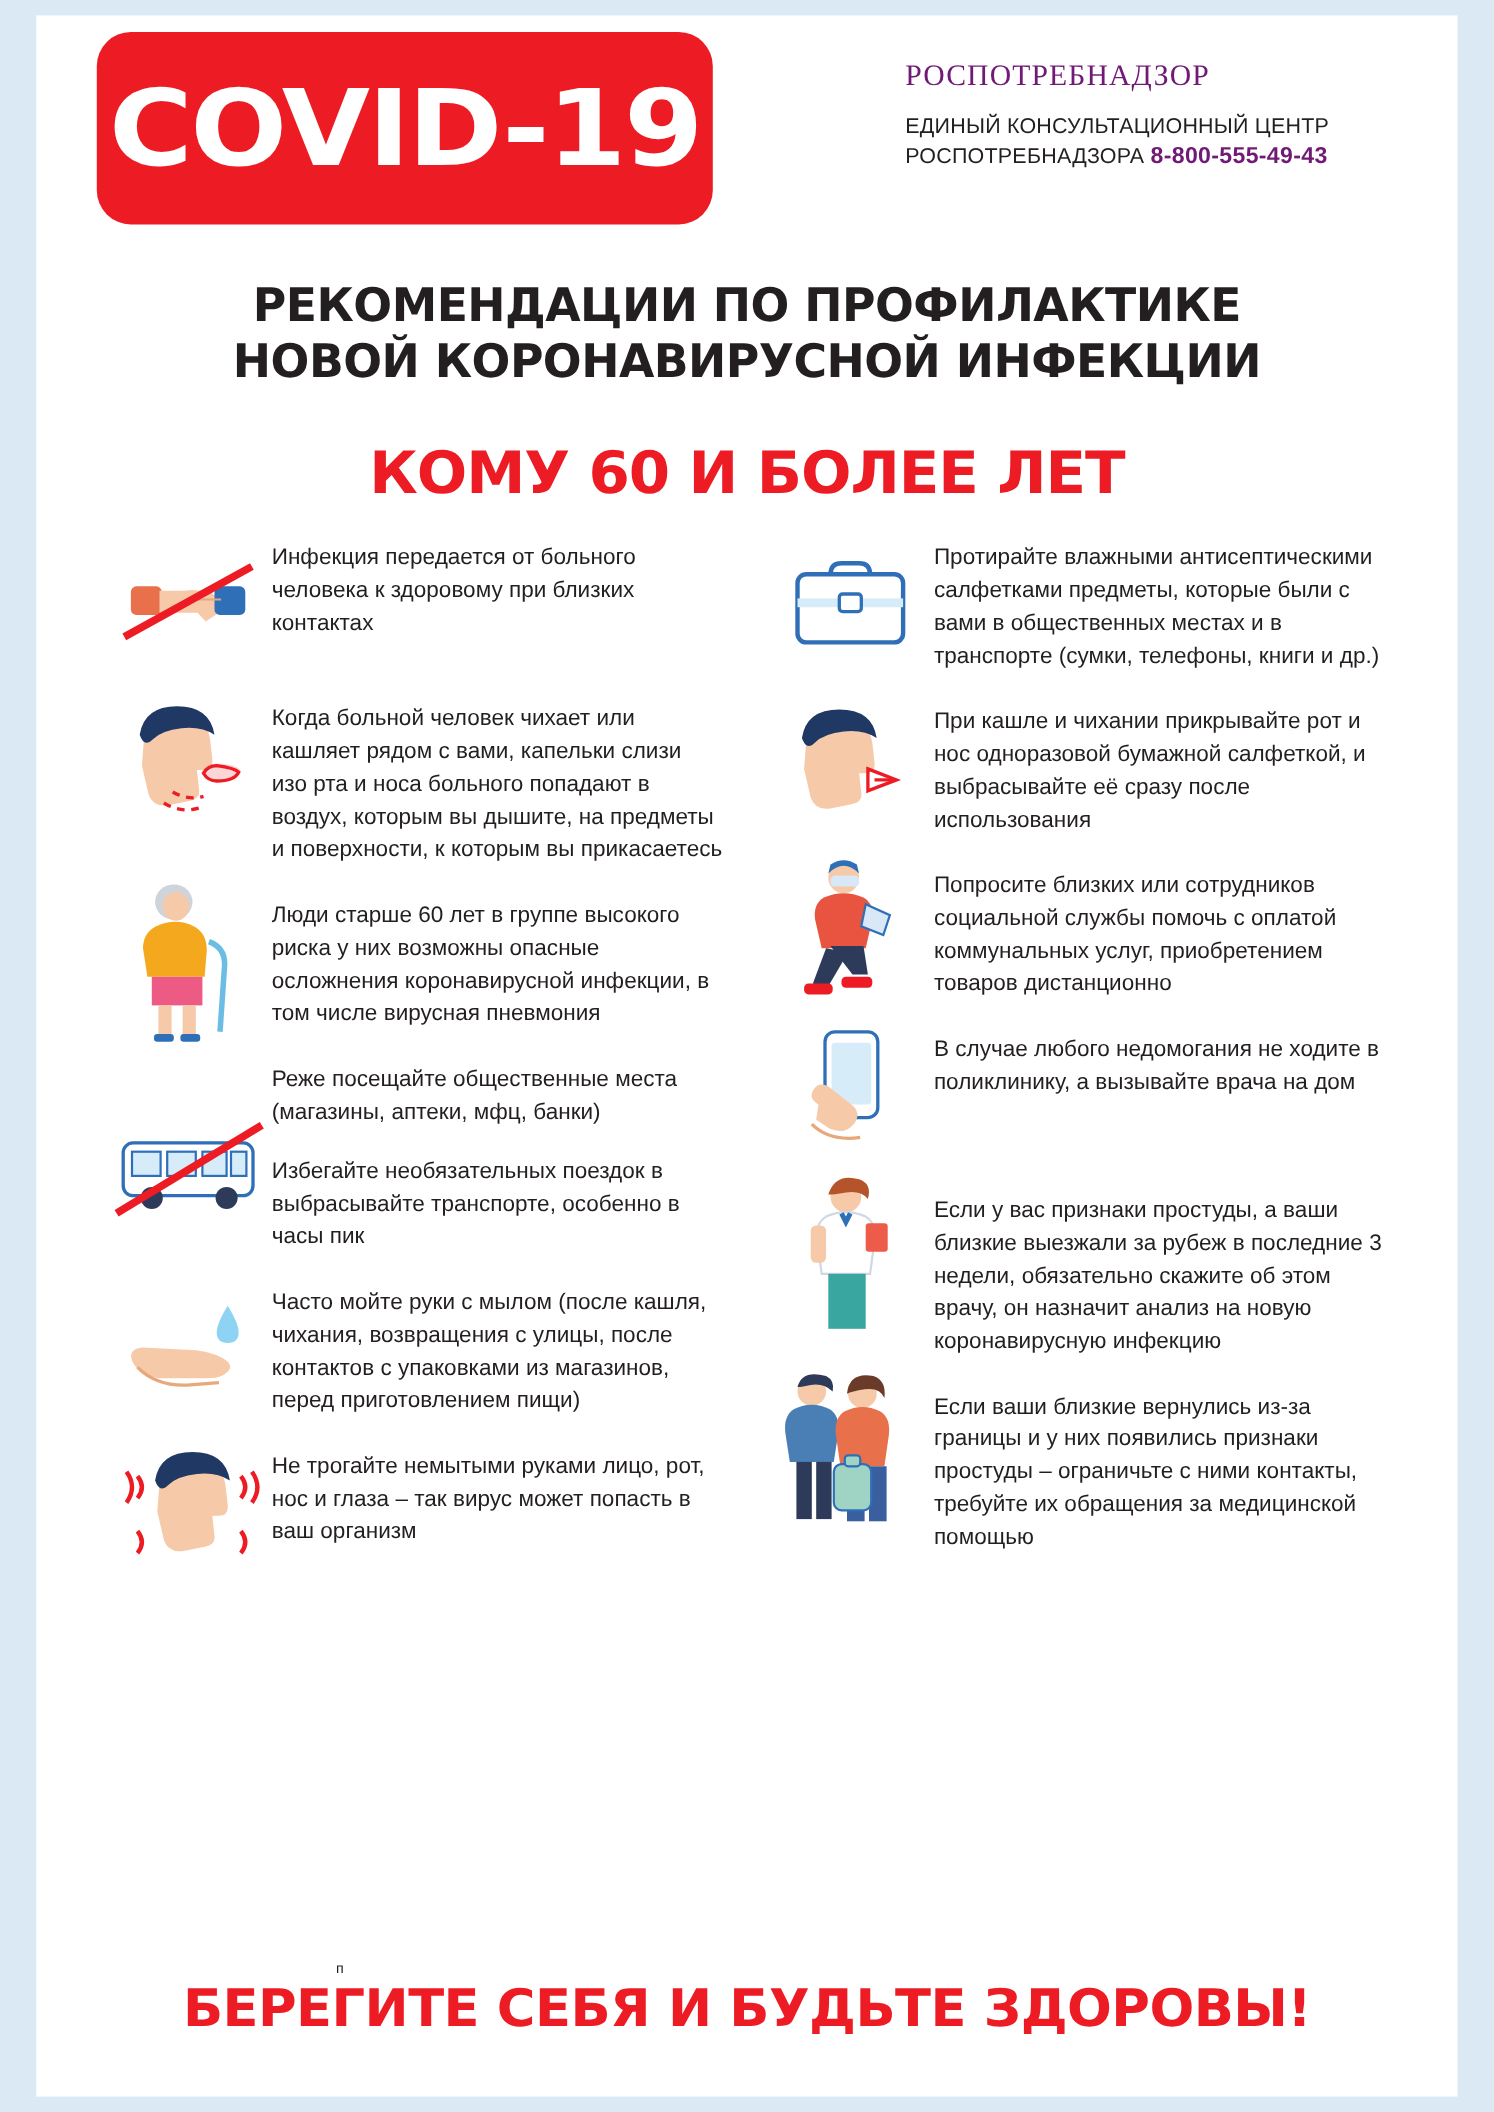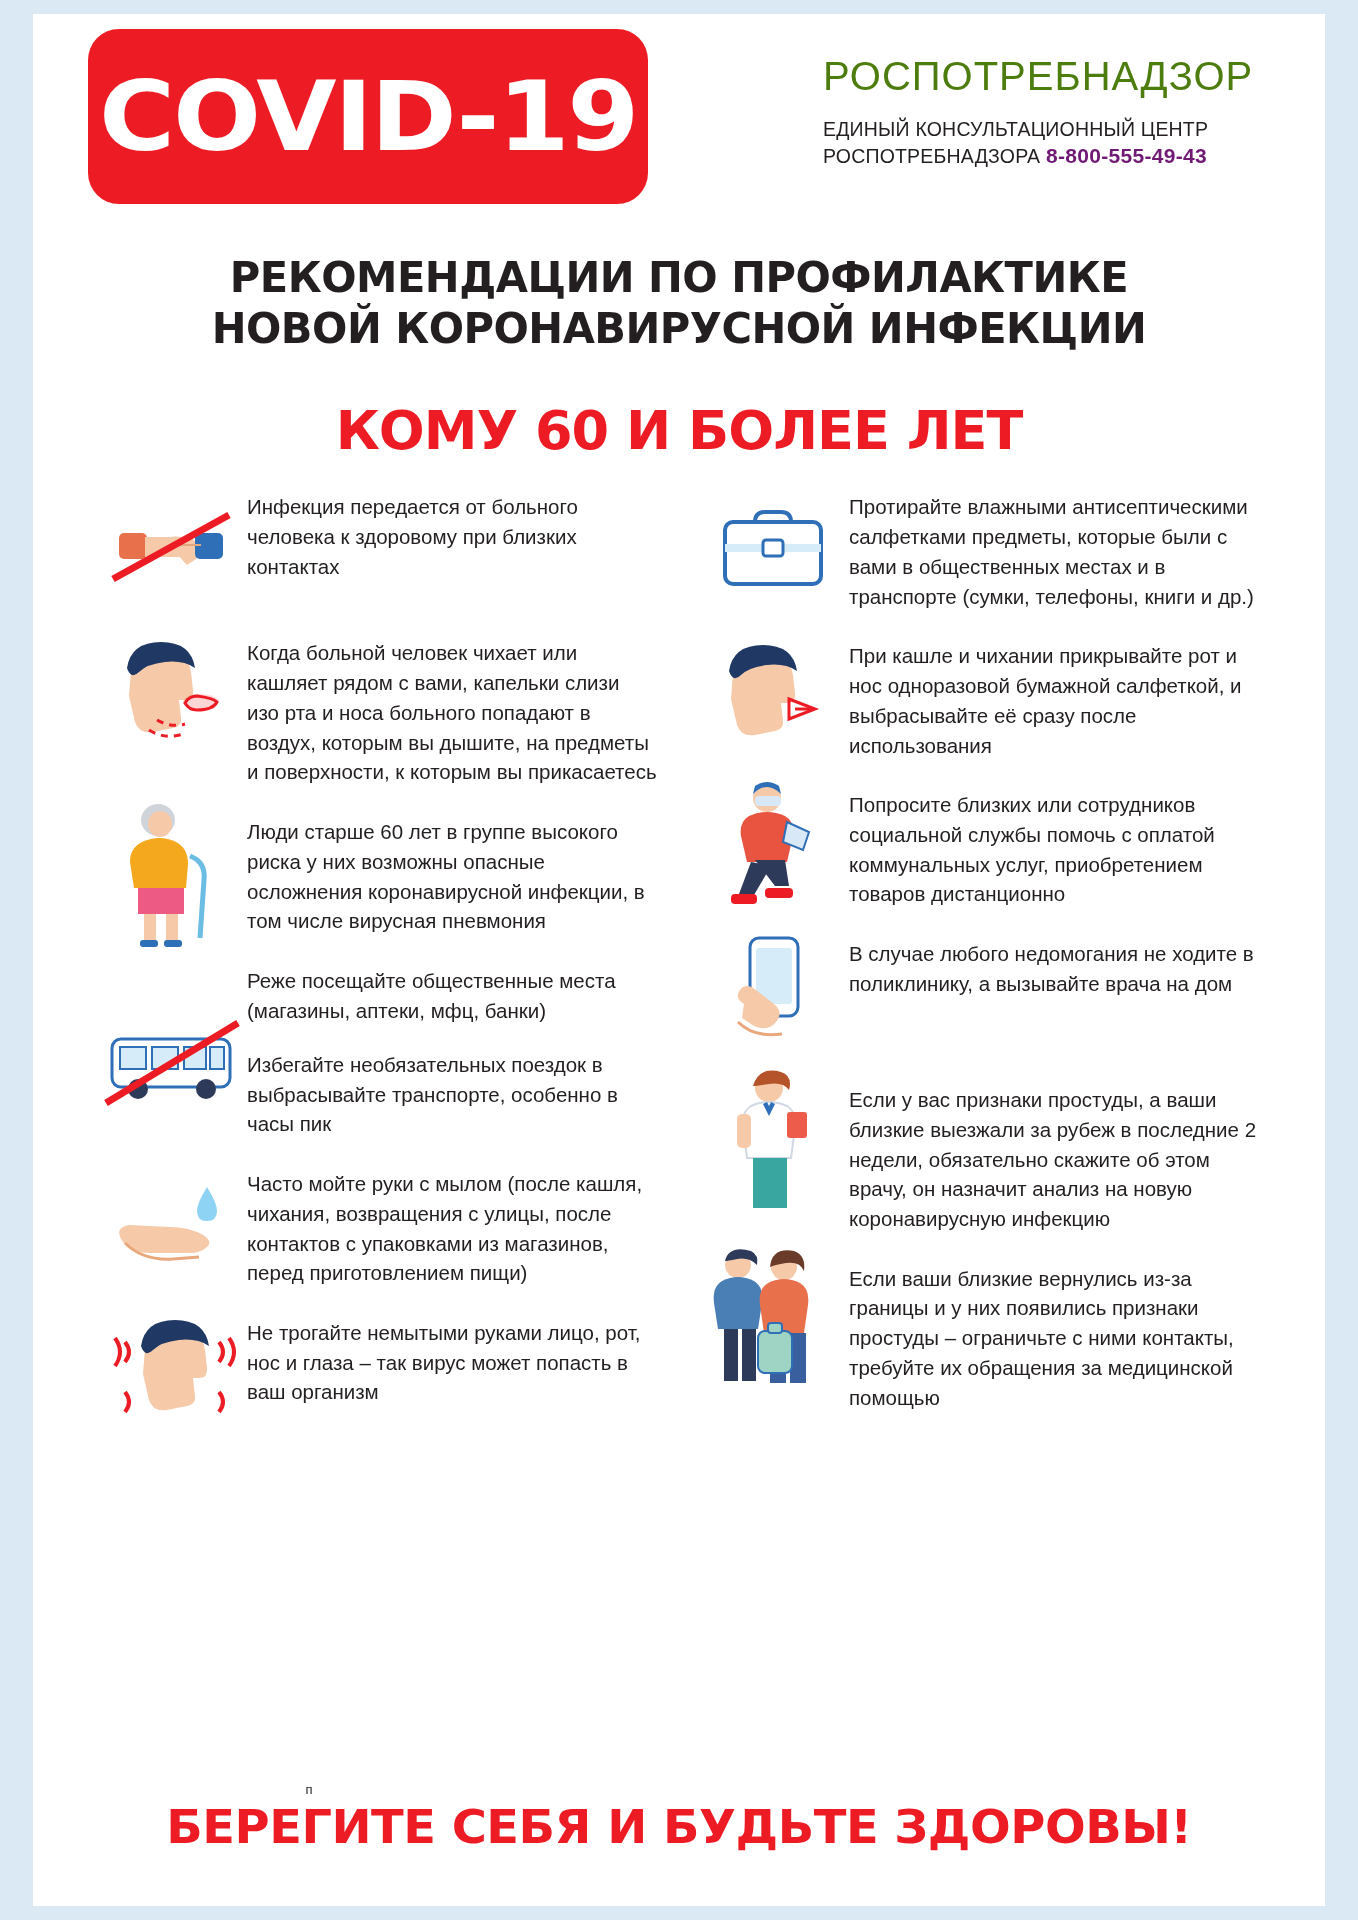--- a/index.html
+++ b/index.html
@@ -50,24 +50,24 @@
     line-height: 1;
   }
   .rpn-block {
     position: absolute;
     left: 790px;
     top: 40px;
     width: 460px;
     text-align: left;
   }
   .rpn-title {
-    font-family: Liberation Sans, sans-serif;
-    font-size: 40px;
+    font-family: Liberation Serif, serif;
+    font-size: 27px;
     font-weight: normal;
-    color: #4d7c0f;
+    color: #701a75;
     letter-spacing: 1px;
     line-height: 1.1;
   }
   .rpn-sub {
     margin-top: 18px;
     font-size: 19.5px;
     color: #231f20;
     line-height: 1.35;
     letter-spacing: 0.2px;
   }
@@ -345,21 +345,21 @@
           <svg width="120" height="150" viewBox="0 0 120 150">
             <circle cx="56" cy="22" r="14" fill="#f6c9a8"></circle>
             <path d="M40 20 q6 -20 28 -14 q12 4 8 18 q-6 -8 -20 -6 q-12 2 -16 2 z" fill="#b5532a"></path>
             <path d="M38 40 q18 -8 36 0 q10 6 8 22 l-4 30 l-44 0 l-4 -30 q-2 -16 8 -22 z" fill="#ffffff" stroke="#cfd8e3" stroke-width="2"></path>
             <path d="M50 38 l6 12 l6 -12 l-4 -2 l-2 4 l-2 -4 z" fill="#2e6fb8"></path>
             <rect x="40" y="92" width="34" height="50" fill="#3aa6a0"></rect>
             <rect x="74" y="46" width="20" height="26" rx="3" fill="#ed5b4a"></rect>
             <rect x="24" y="48" width="14" height="34" rx="5" fill="#f6c9a8"></rect>
           </svg>
         </div>
-        <div class="item-text">Если у вас признаки простуды, а ваши близкие выезжали за рубеж в последние 2 недели, обязательно скажите об этом врачу, он назначит анализ на новую коронавирусную инфекцию</div>
+        <div class="item-text">Если у вас признаки простуды, а ваши близкие выезжали за рубеж в последние 3 недели, обязательно скажите об этом врачу, он назначит анализ на новую коронавирусную инфекцию</div>
       </div>
 
       <div class="item">
         <div class="icon-wrap">
           <svg width="150" height="150" viewBox="0 0 150 150">
             <circle cx="40" cy="20" r="13" fill="#f6c9a8"></circle>
             <path d="M27 16 q4 -16 26 -10 q8 4 6 14 q-8 -8 -20 -6 q-10 2 -12 2 z" fill="#2e3a59"></path>
             <path d="M24 36 q16 -8 32 0 q10 6 8 22 l-4 26 l-40 0 l-4 -26 q-2 -16 8 -22 z" fill="#4a7fb5"></path>
             <rect x="26" y="84" width="14" height="52" fill="#2e3a59"></rect>
             <rect x="44" y="84" width="14" height="52" fill="#2e3a59"></rect>

